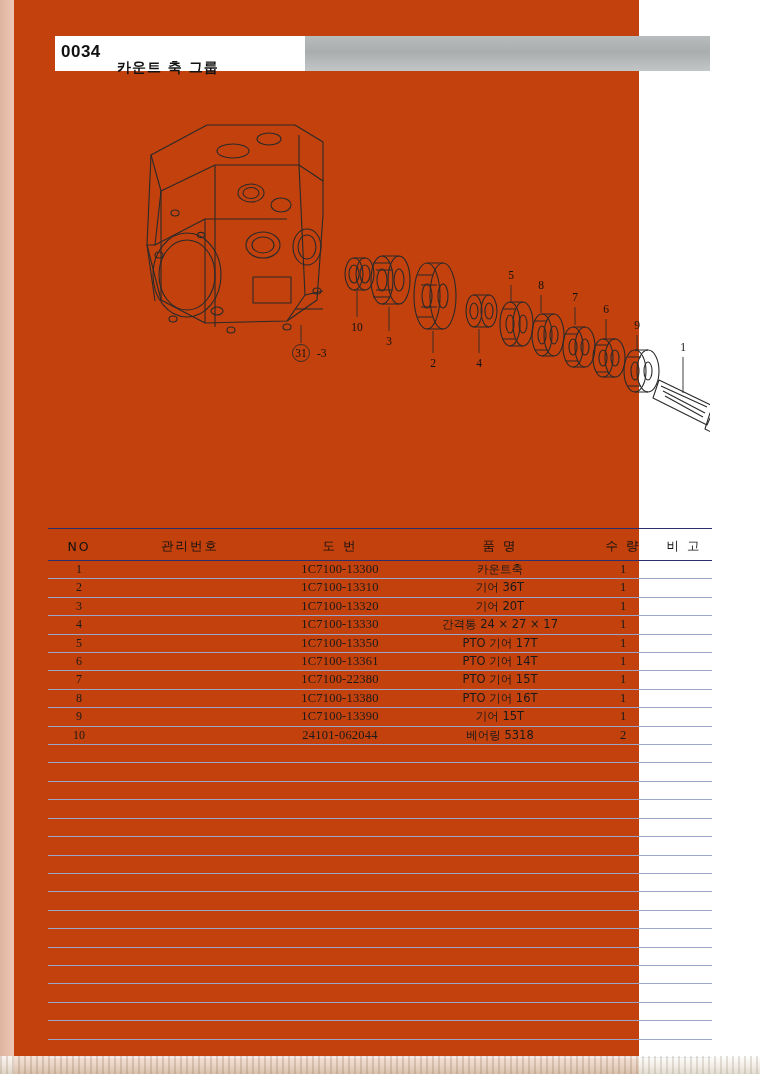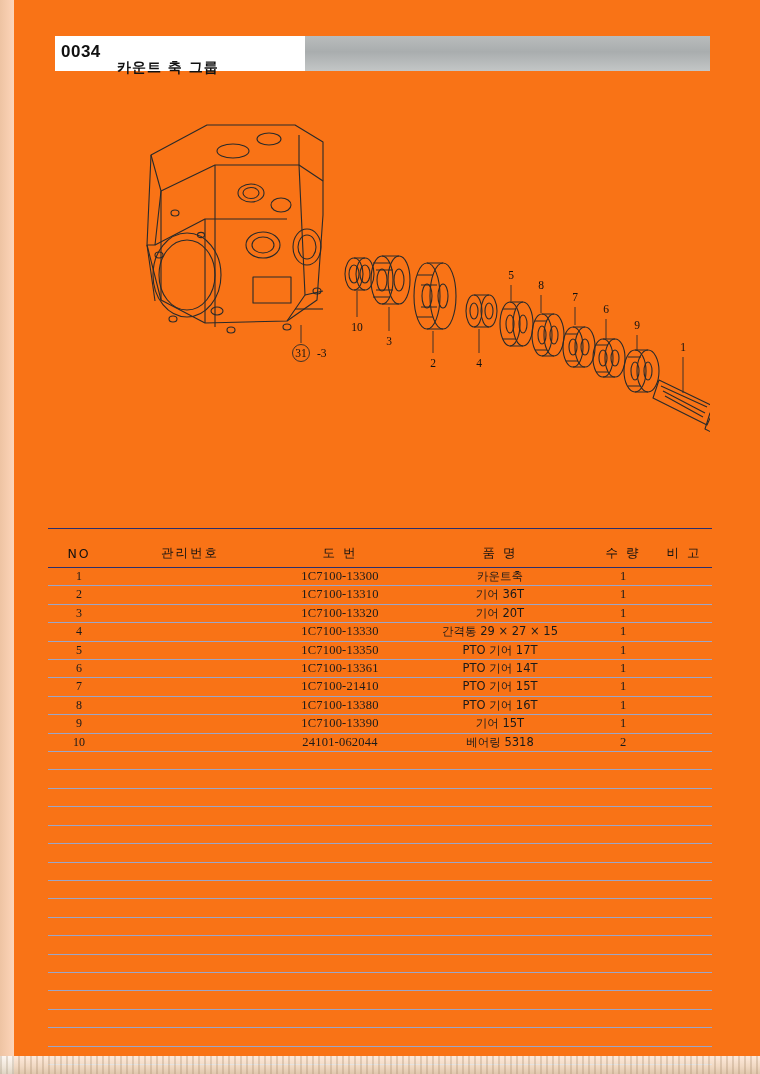--- a/index.html
+++ b/index.html
@@ -10,23 +10,23 @@
     width: 760px;
     height: 1074px;
     background: #ffffff;
     font-family: "Liberation Serif", serif;
     position: relative;
     overflow: hidden;
   }
   .page {
     position: absolute;
     left: 0; top: 0;
-    width: 760px;
+    width: 639px;
     height: 1074px;
-    background: #f97316;
+    background: #c2410c;
   }
 
   
   .header-band {
     position: absolute;
     left: 55px;
     top: 36px;
     width: 655px;
     height: 35px;
     background: linear-gradient(to bottom, #b9bcbc 0%, #a9adae 45%, #c3c6c6 100%);
@@ -87,21 +87,21 @@
   table.parts col.c-dwg   { width: 140px; }
   table.parts col.c-name  { width: 180px; }
   table.parts col.c-qty   { width: 66px; }
   table.parts col.c-note  { width: 56px; }
 
   table.parts thead th {
     font-family: "DejaVu Sans", sans-serif;
     font-size: 12.5px;
     font-weight: normal;
     color: #111;
-    padding: 16px 0 5px 0;
+    padding: 9px 0 5px 0;
     text-align: center;
     letter-spacing: 2px;
     border-bottom: 1.4px solid #2b2f6e;
   }
   table.parts thead tr.head-top th { border-top: 1.4px solid #2b2f6e; }
 
   table.parts tbody td {
     font-size: 12.5px;
     color: #1a1a1a;
     height: 17.4px;
@@ -351,21 +351,21 @@
             <td class="col-mgmt"></td>
             <td class="col-dwg">1C7100-13320</td>
             <td class="col-name">기어 20T</td>
             <td class="col-qty">1</td>
             <td class="col-note"></td>
           </tr>
           <tr>
             <td class="col-no">4</td>
             <td class="col-mgmt"></td>
             <td class="col-dwg">1C7100-13330</td>
-            <td class="col-name">간격통 29 × 27 × 15</td>
+            <td class="col-name">간격통 24 × 27 × 17</td>
             <td class="col-qty">1</td>
             <td class="col-note"></td>
           </tr>
           <tr>
             <td class="col-no">5</td>
             <td class="col-mgmt"></td>
             <td class="col-dwg">1C7100-13350</td>
             <td class="col-name">PTO 기어  17T</td>
             <td class="col-qty">1</td>
             <td class="col-note"></td>
@@ -374,21 +374,21 @@
             <td class="col-no">6</td>
             <td class="col-mgmt"></td>
             <td class="col-dwg">1C7100-13361</td>
             <td class="col-name">PTO 기어  14T</td>
             <td class="col-qty">1</td>
             <td class="col-note"></td>
           </tr>
           <tr>
             <td class="col-no">7</td>
             <td class="col-mgmt"></td>
-            <td class="col-dwg">1C7100-21410</td>
+            <td class="col-dwg">1C7100-22380</td>
             <td class="col-name">PTO 기어  15T</td>
             <td class="col-qty">1</td>
             <td class="col-note"></td>
           </tr>
           <tr>
             <td class="col-no">8</td>
             <td class="col-mgmt"></td>
             <td class="col-dwg">1C7100-13380</td>
             <td class="col-name">PTO 기어  16T</td>
             <td class="col-qty">1</td>

